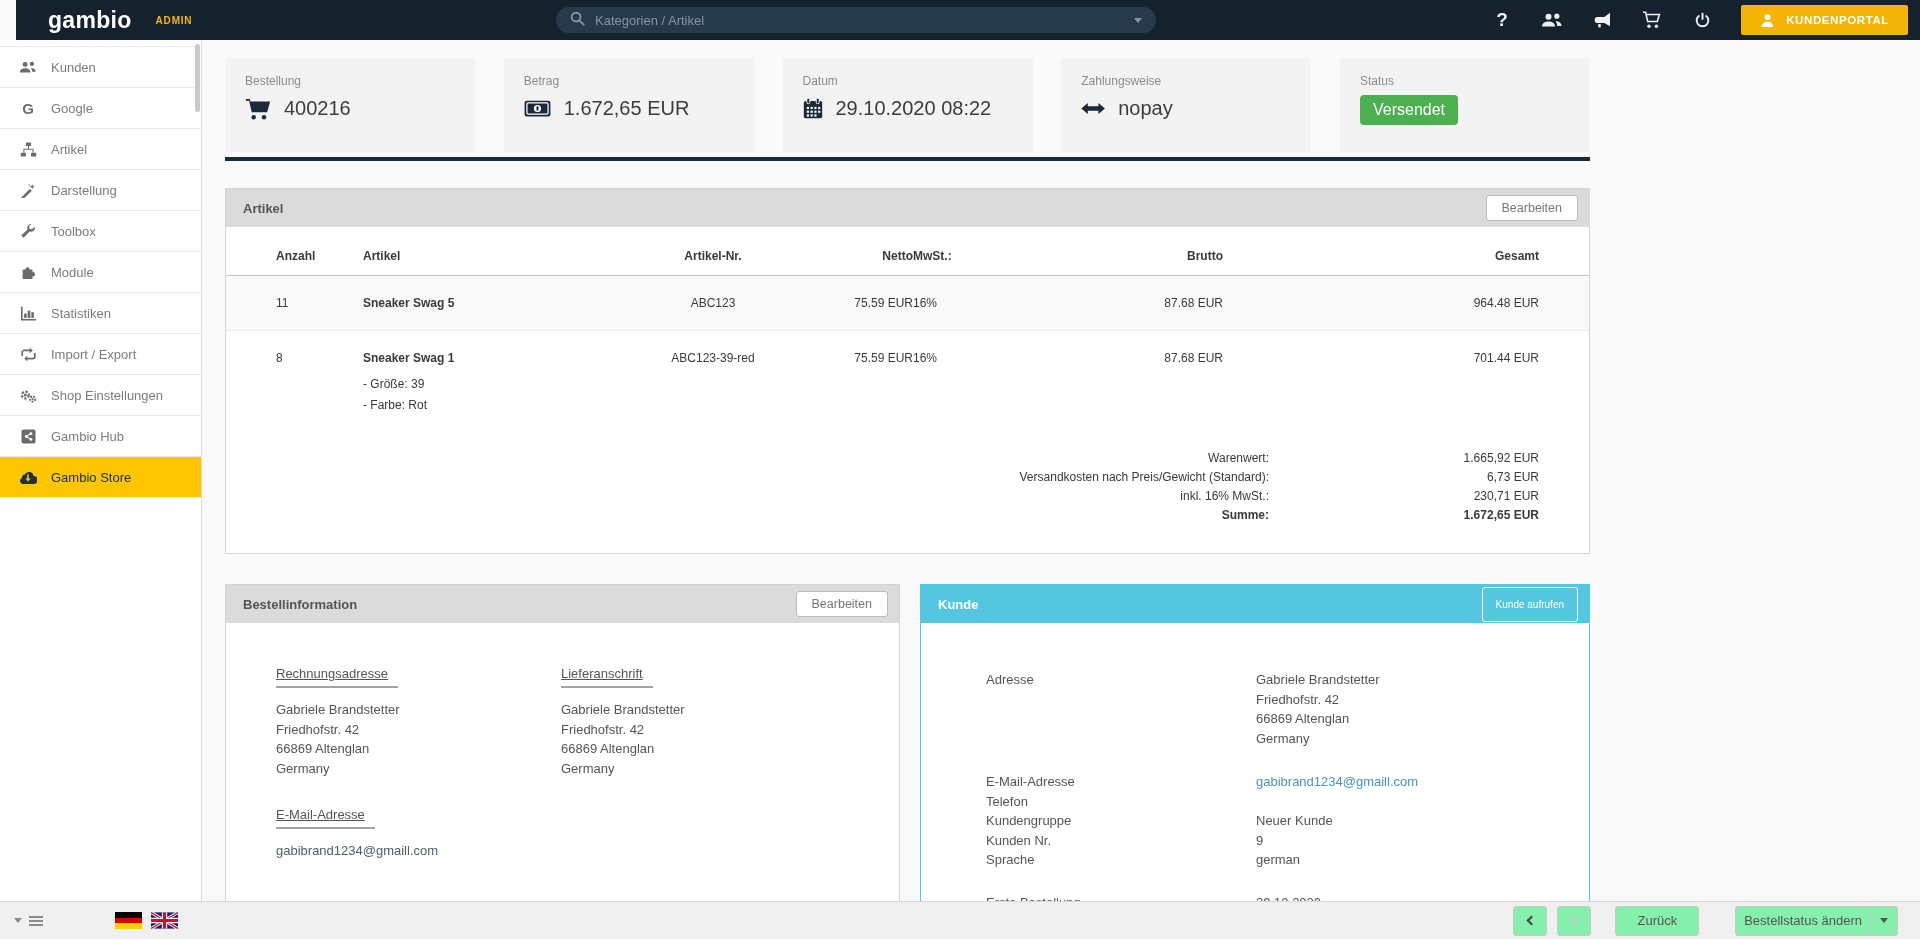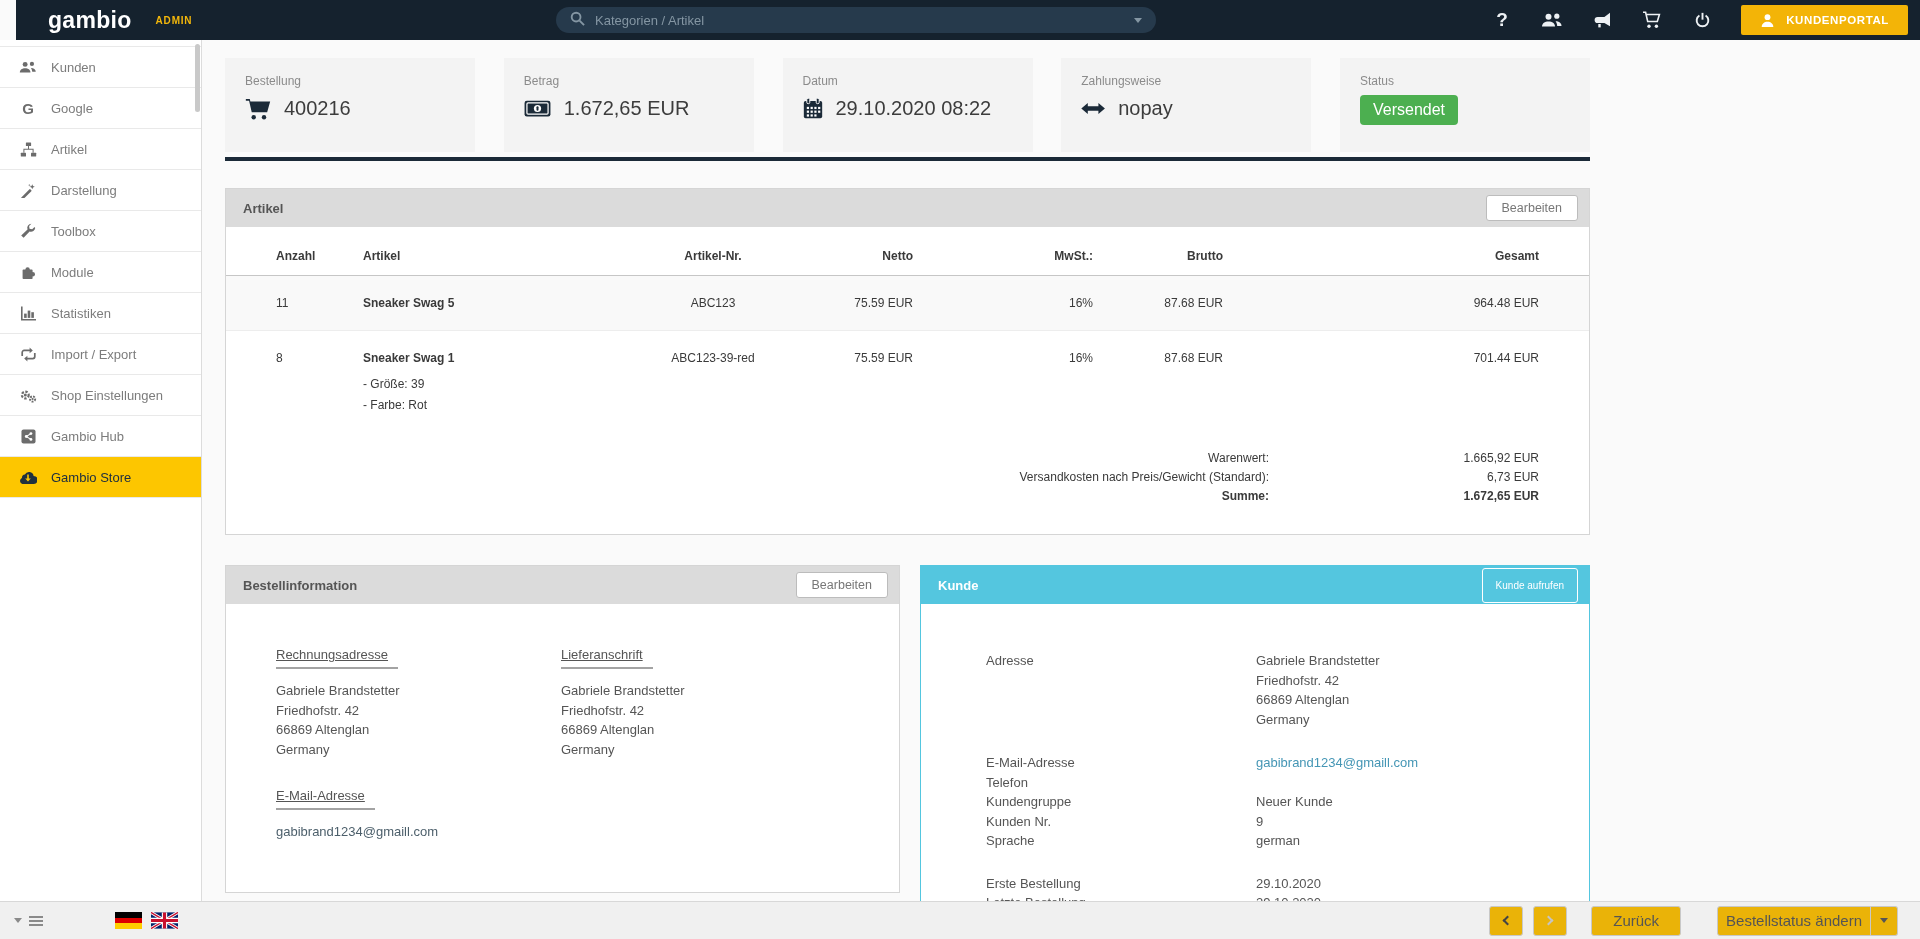--- a/index.html
+++ b/index.html
@@ -49,21 +49,21 @@
   .panel-artikel { margin-top:27px; min-height:346px; }
   .otable { width:100%; border-collapse:collapse; margin-top:6px; }
   .otable th { font-size:12px; color:#3a3a3a; padding:16px 0 12px; border-bottom:1px solid #c6c6c6; font-weight:bold; }
   .otable td { font-size:12px; color:#3a3a3a; vertical-align:top; padding:20px 0; }
   .otable tr.striped { background:#f9f9f9; }
   .otable tr.row2 td { border-top:1px solid #ededed; }
   .c-qty { padding-left:50px !important; width:137px; text-align:left; }
   .c-name { width:240px; text-align:left; }
   .c-num { width:220px; text-align:center; }
   .c-net { width:90px; text-align:right; }
-  .c-vat { width:180px; text-align:right; }
+  .c-vat { width:180px; text-align:left; }
   .c-gross { width:130px; text-align:right; }
   .c-total { text-align:right; padding-right:50px !important; }
   .pname { font-weight:bold; }
   .attr { margin-top:9px; line-height:20px; font-weight:normal; }
   .totals { margin:14px 50px 28px 0; }
   .trow { display:flex; justify-content:flex-end; font-size:12px; color:#3a3a3a; line-height:19px; }
   .tvalue { width:270px; text-align:right; }
   .trow.bold { font-weight:bold; }
 
   .lower { display:flex; margin-top:30px; align-items:flex-start; }
@@ -91,21 +91,21 @@
 
   
   .footer { position:absolute; left:0; right:0; bottom:0; height:38px; background:#f0f0f0; border-top:1px solid #d8d8d8; z-index:40; display:flex; align-items:center; }
   .f-menu { margin-left:14px; display:flex; align-items:center; gap:7px; cursor:pointer; }
   .f-caret { width:0; height:0; border-left:4px solid transparent; border-right:4px solid transparent; border-top:5px solid #8a8a8a; }
   .bars { width:14px; height:2px; background:#8a8a8a; box-shadow:0 -4px 0 #8a8a8a, 0 4px 0 #8a8a8a; }
   .flags { margin-left:72px; display:flex; gap:9px; }
   .flag { width:27px; height:17px; cursor:pointer; display:block; }
   .flag-de { background:linear-gradient(to bottom, #000 0 33%, #dd0000 33% 66%, #ffce00 66% 100%); }
   .f-right { margin-left:auto; display:flex; align-items:center; margin-right:22px; }
-  .fbtn { height:30px; background:#eab308; border:1px solid #c8c8c8; border-radius:3px; color:#555; font-size:15px; display:flex; align-items:center; justify-content:center; cursor:pointer; font-family:inherit; }
+  .fbtn { height:30px; background:#86efac; border:1px solid #c8c8c8; border-radius:3px; color:#555; font-size:13px; display:flex; align-items:center; justify-content:center; cursor:pointer; font-family:inherit; }
   .fbtn.arrow { width:34px; }
   .chev { width:7px; height:7px; border-left:2px solid #444; border-bottom:2px solid #444; transform:rotate(45deg); margin-left:3px; }
   .chev.right { transform:rotate(225deg); margin-left:-3px; border-color:#c4c4c4; }
   .gap10 { margin-left:10px; }
   .back { padding:0 21px; margin-left:24px; }
   .split { display:flex; margin-left:36px; }
   .split-main { padding:0 8px; border-radius:3px 0 0 3px; }
   .split-caret { width:27px; border-left:none; border-radius:0 3px 3px 0; }
   .split-caret .caret-down { border-top-color:#555; }
 </style>
@@ -409,20 +409,24 @@
       </table>
       <div class="totals">
         <div class="trow">
           <span class="tlabel">Warenwert:</span>
           <span class="tvalue">1.665,92 EUR</span>
         </div>
         <div class="trow">
           <span class="tlabel">Versandkosten nach Preis/Gewicht (Standard):</span>
           <span class="tvalue">6,73 EUR</span>
         </div>
+        <div class="trow">
+          <span class="tlabel">inkl. 16% MwSt.:</span>
+          <span class="tvalue">230,71 EUR</span>
+        </div>
         <div class="trow bold">
           <span class="tlabel">Summe:</span>
           <span class="tvalue">1.672,65 EUR</span>
         </div>
       </div>
     </div>
 
     <div class="lower">
 
       <div class="panel panel-order">

